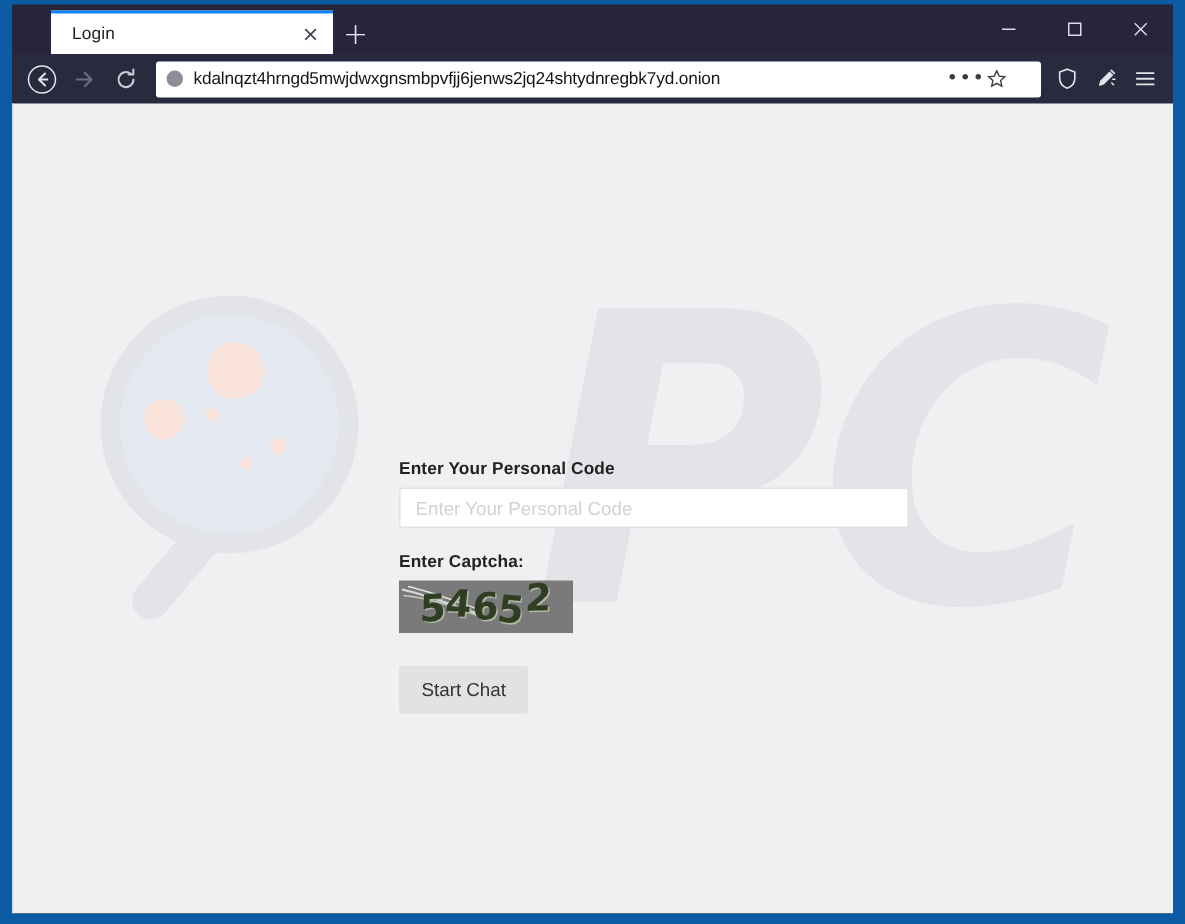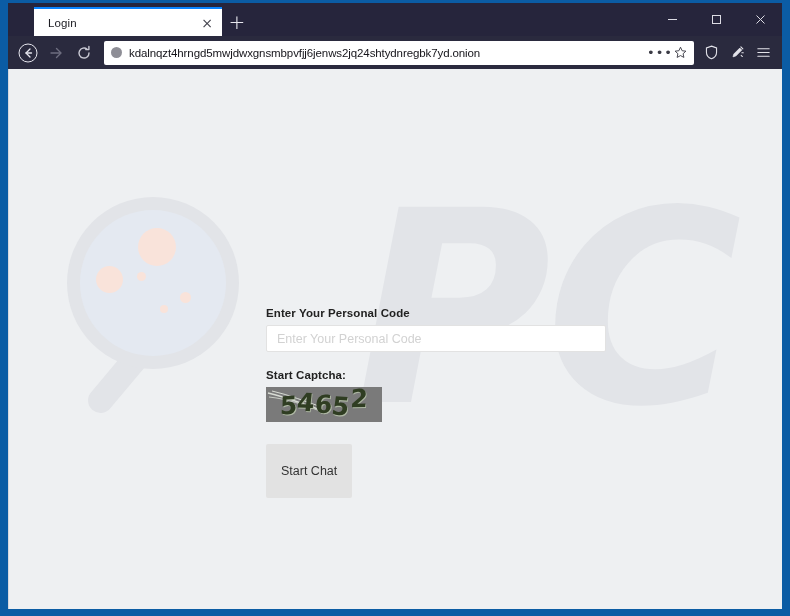--- a/index.html
+++ b/index.html
@@ -134,21 +134,21 @@
   .navbtn svg { display: block; }
 
   .urlbar {
     flex: 1;
     height: 24px;
     background: #ffffff;
     border-radius: 2px;
     margin: 0 4px 0 6px;
     display: flex;
     align-items: center;
-    padding: 0 4px 0 7px;
+    padding: 0 20px 0 7px;
     box-sizing: border-box;
     min-width: 0;
   }
   .identity-icon {
     width: 11px;
     height: 11px;
     border-radius: 50%;
     background: #8e8e96;
     flex: none;
     margin-right: 7px;
@@ -345,21 +345,21 @@
     position: absolute;
     left: 0; top: 0;
     width: 116px; height: 35px;
   }
 
   .start-btn {
     display: inline-block;
     background: #e2e2e2;
     border: none;
     border-radius: 2px;
-    padding: 20px 15px;
+    padding: 9px 15px;
     font-size: 12.5px;
     color: #333333;
     font-family: "Liberation Sans", sans-serif;
     cursor: pointer;
   }
 </style>
 </head>
 <body>
 
 <div class="screenshot">
@@ -463,21 +463,21 @@
       </div>
       <div class="wm-pc">PC</div>
 
       <div class="login-form">
 
         <div class="field-label">Enter Your Personal Code</div>
         <input class="text-input" type="text" placeholder="Enter Your Personal Code" style="">
 
         <div class="gap-a"></div>
 
-        <div class="field-label">Start Captcha:</div>
+        <div class="field-label">Enter Captcha:</div>
 
         <div class="captcha-img">
           <svg class="captcha-noise" viewBox="0 0 116 35">
             <path d="M2 6 C20 10, 34 16, 52 22" fill="none" stroke="#d8dcd4" stroke-width="1.4"></path>
             <path d="M3 10 C22 12, 38 18, 54 24" fill="none" stroke="#c8ccc4" stroke-width="1"></path>
             <path d="M6 4 C24 8, 40 15, 56 20" fill="none" stroke="#e2e6de" stroke-width="0.9"></path>
           </svg>
           <div class="captcha-text">
             <span>5</span><span>4</span><span>6</span><span>5</span><span>2</span>
           </div>

